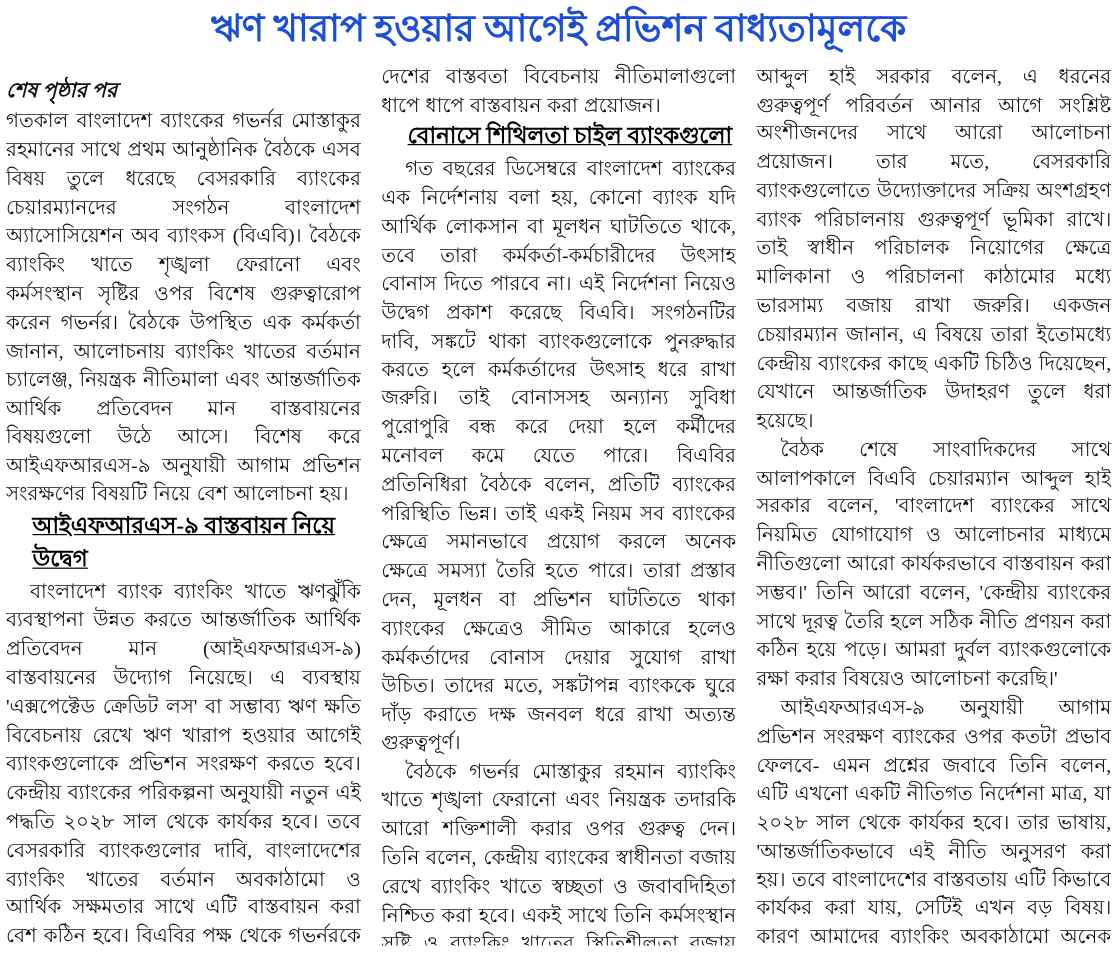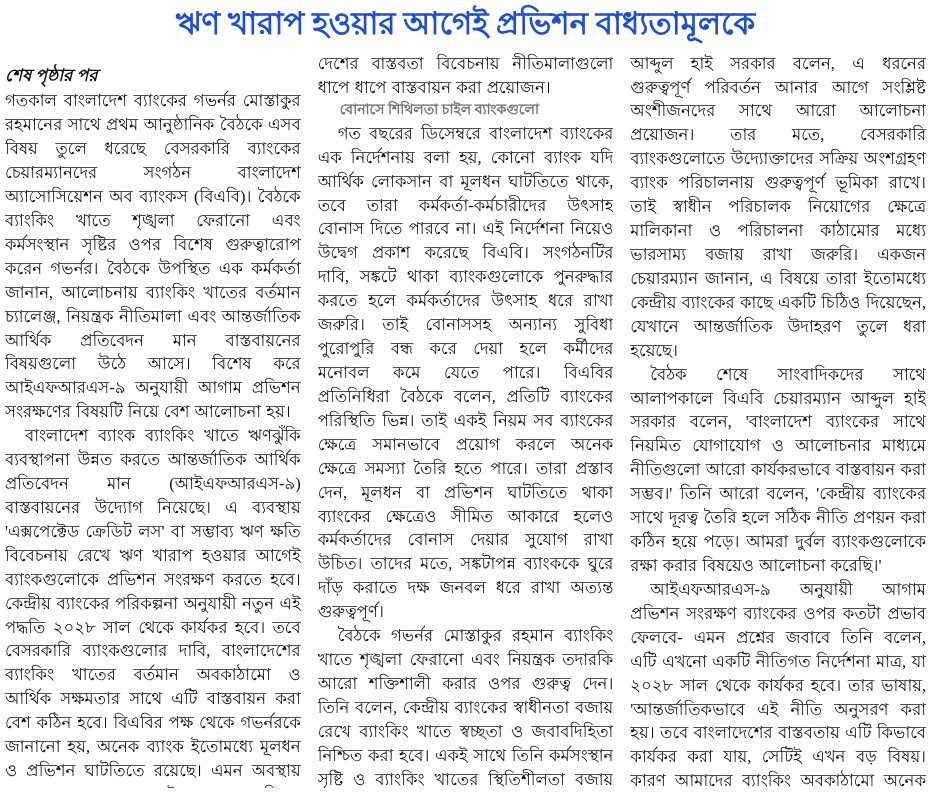--- a/index.html
+++ b/index.html
@@ -9,33 +9,34 @@
     font-family:"Liberation Serif","DejaVu Serif",serif;
     padding:6px 5px 4px 5px;overflow:hidden;position:relative;
   }
   .headline{
     text-align:center;font-weight:bold;font-size:31px;line-height:1.15;
     margin:0 0 10px 0;color:#1d4ed8;letter-spacing:0;
   }
   .columns{display:flex;gap:17px;align-items:flex-start;}
   .col{flex:1 1 0;overflow:hidden;height:736px;font-size:16.5px;line-height:1.45;}
   .note{font-weight:bold;font-style:italic;font-size:17px;margin:12px 0 1px 0;}
-  .subhead{font-weight:bold;font-size:14px;padding-left:22px;margin:1px 0 1px 0;color:#737373;}
+  .subhead{font-weight:bold;font-size:19px;padding-left:22px;margin:1px 0 1px 0;color:#000000;text-decoration:underline;}
   .para{text-align:justify;margin:0;word-spacing:1px;}
   .para.indent{text-indent:20px;}
 </style>
 </head>
 <body>
 
 <div class="page">
   <h1 class="headline">ঋণ খারাপ হওয়ার আগেই প্রভিশন বাধ্যতামূলকে</h1>
   <div class="columns" id="columns">
       <div class="col">
         <div class="note">শেষ পৃষ্ঠার পর</div>
         <div class="para">গতকাল বাংলাদেশ ব্যাংকের গভর্নর মোস্তাকুর রহমানের সাথে প্রথম আনুষ্ঠানিক বৈঠকে এসব বিষয় তুলে ধরেছে বেসরকারি ব্যাংকের চেয়ারম্যানদের সংগঠন বাংলাদেশ অ্যাসোসিয়েশন অব ব্যাংকস (বিএবি)। বৈঠকে ব্যাংকিং খাতে শৃঙ্খলা ফেরানো এবং কর্মসংস্থান সৃষ্টির ওপর বিশেষ গুরুত্বারোপ করেন গভর্নর। বৈঠকে উপস্থিত এক কর্মকর্তা জানান, আলোচনায় ব্যাংকিং খাতের বর্তমান চ্যালেঞ্জ, নিয়ন্ত্রক নীতিমালা এবং আন্তর্জাতিক আর্থিক প্রতিবেদন মান বাস্তবায়নের বিষয়গুলো উঠে আসে। বিশেষ করে আইএফআরএস-৯ অনুযায়ী আগাম প্রভিশন সংরক্ষণের বিষয়টি নিয়ে বেশ আলোচনা হয়।</div>
+        <div class="subhead">আইএফআরএস-৯ বাস্তবায়ন নিয়ে উদ্বেগ</div>
         <div class="para indent">বাংলাদেশ ব্যাংক ব্যাংকিং খাতে ঋণঝুঁকি ব্যবস্থাপনা উন্নত করতে আন্তর্জাতিক আর্থিক প্রতিবেদন মান (আইএফআরএস-৯) বাস্তবায়নের উদ্যোগ নিয়েছে। এ ব্যবস্থায় 'এক্সপেক্টেড ক্রেডিট লস' বা সম্ভাব্য ঋণ ক্ষতি বিবেচনায় রেখে ঋণ খারাপ হওয়ার আগেই ব্যাংকগুলোকে প্রভিশন সংরক্ষণ করতে হবে। কেন্দ্রীয় ব্যাংকের পরিকল্পনা অনুযায়ী নতুন এই পদ্ধতি ২০২৮ সাল থেকে কার্যকর হবে। তবে বেসরকারি ব্যাংকগুলোর দাবি, বাংলাদেশের ব্যাংকিং খাতের বর্তমান অবকাঠামো ও আর্থিক সক্ষমতার সাথে এটি বাস্তবায়ন করা বেশ কঠিন হবে। বিএবির পক্ষ থেকে গভর্নরকে জানানো হয়, অনেক ব্যাংক ইতোমধ্যে মূলধন ও প্রভিশন ঘাটতিতে রয়েছে। এমন অবস্থায় ঋণ খারাপ হওয়ার আগেই নতুন করে প্রভিশন সংরক্ষণের বাধ্যবাধকতা তাদের ওপর অতিরিক্ত চাপ সৃষ্টি করতে পারে। বৈঠকে উপস্থিত একজন চেয়ারম্যান বলেন, 'ঋণ পুনঃতফসিলের ক্ষেত্রে কেন্দ্রীয় ব্যাংক ইতোমধ্যে দীর্ঘ সময়সীমা ও গ্রেস পিরিয়ড দিয়েছে। এরপরও যদি একই ঋণের বিপরীতে নতুন করে প্রভিশন রাখতে হয়, তাহলে অনেক ব্যাংকের জন্য তা বাস্তবায়ন করা কঠিন হয়ে পড়বে।' তার মতে, আন্তর্জাতিক মান অনুসরণ অবশ্যই গুরুত্বপূর্ণ, তবে</div>
       </div>
       <div class="col">
         <div class="para">দেশের বাস্তবতা বিবেচনায় নীতিমালাগুলো ধাপে ধাপে বাস্তবায়ন করা প্রয়োজন।</div>
         <div class="subhead">বোনাসে শিথিলতা চাইল ব্যাংকগুলো</div>
         <div class="para indent">গত বছরের ডিসেম্বরে বাংলাদেশ ব্যাংকের এক নির্দেশনায় বলা হয়, কোনো ব্যাংক যদি আর্থিক লোকসান বা মূলধন ঘাটতিতে থাকে, তবে তারা কর্মকর্তা-কর্মচারীদের উৎসাহ বোনাস দিতে পারবে না। এই নির্দেশনা নিয়েও উদ্বেগ প্রকাশ করেছে বিএবি। সংগঠনটির দাবি, সঙ্কটে থাকা ব্যাংকগুলোকে পুনরুদ্ধার করতে হলে কর্মকর্তাদের উৎসাহ ধরে রাখা জরুরি। তাই বোনাসসহ অন্যান্য সুবিধা পুরোপুরি বন্ধ করে দেয়া হলে কর্মীদের মনোবল কমে যেতে পারে। বিএবির প্রতিনিধিরা বৈঠকে বলেন, প্রতিটি ব্যাংকের পরিস্থিতি ভিন্ন। তাই একই নিয়ম সব ব্যাংকের ক্ষেত্রে সমানভাবে প্রয়োগ করলে অনেক ক্ষেত্রে সমস্যা তৈরি হতে পারে। তারা প্রস্তাব দেন, মূলধন বা প্রভিশন ঘাটতিতে থাকা ব্যাংকের ক্ষেত্রেও সীমিত আকারে হলেও কর্মকর্তাদের বোনাস দেয়ার সুযোগ রাখা উচিত। তাদের মতে, সঙ্কটাপন্ন ব্যাংককে ঘুরে দাঁড় করাতে দক্ষ জনবল ধরে রাখা অত্যন্ত গুরুত্বপূর্ণ।</div>
         <div class="para indent">বৈঠকে গভর্নর মোস্তাকুর রহমান ব্যাংকিং খাতে শৃঙ্খলা ফেরানো এবং নিয়ন্ত্রক তদারকি আরো শক্তিশালী করার ওপর গুরুত্ব দেন। তিনি বলেন, কেন্দ্রীয় ব্যাংকের স্বাধীনতা বজায় রেখে ব্যাংকিং খাতে স্বচ্ছতা ও জবাবদিহিতা নিশ্চিত করা হবে। একই সাথে তিনি কর্মসংস্থান সৃষ্টি ও ব্যাংকিং খাতের স্থিতিশীলতা বজায় রাখার বিষয়েও গুরুত্বারোপ করেন। বৈঠকে অংশ নেয়া একজন কর্মকর্তা জানান, গভর্নর ব্যাংকগুলোর মতামত গুরুত্ব দিয়ে শুনেছেন এবং ভবিষ্যতে এ ধরনের বিষয় নিয়ে নিয়মিত আলোচনার আশ্বাস দিয়েছেন।</div>
       </div>
       <div class="col">
         <div class="para">আব্দুল হাই সরকার বলেন, এ ধরনের গুরুত্বপূর্ণ পরিবর্তন আনার আগে সংশ্লিষ্ট অংশীজনদের সাথে আরো আলোচনা প্রয়োজন। তার মতে, বেসরকারি ব্যাংকগুলোতে উদ্যোক্তাদের সক্রিয় অংশগ্রহণ ব্যাংক পরিচালনায় গুরুত্বপূর্ণ ভূমিকা রাখে। তাই স্বাধীন পরিচালক নিয়োগের ক্ষেত্রে মালিকানা ও পরিচালনা কাঠামোর মধ্যে ভারসাম্য বজায় রাখা জরুরি। একজন চেয়ারম্যান জানান, এ বিষয়ে তারা ইতোমধ্যে কেন্দ্রীয় ব্যাংকের কাছে একটি চিঠিও দিয়েছেন, যেখানে আন্তর্জাতিক উদাহরণ তুলে ধরা হয়েছে।</div>

